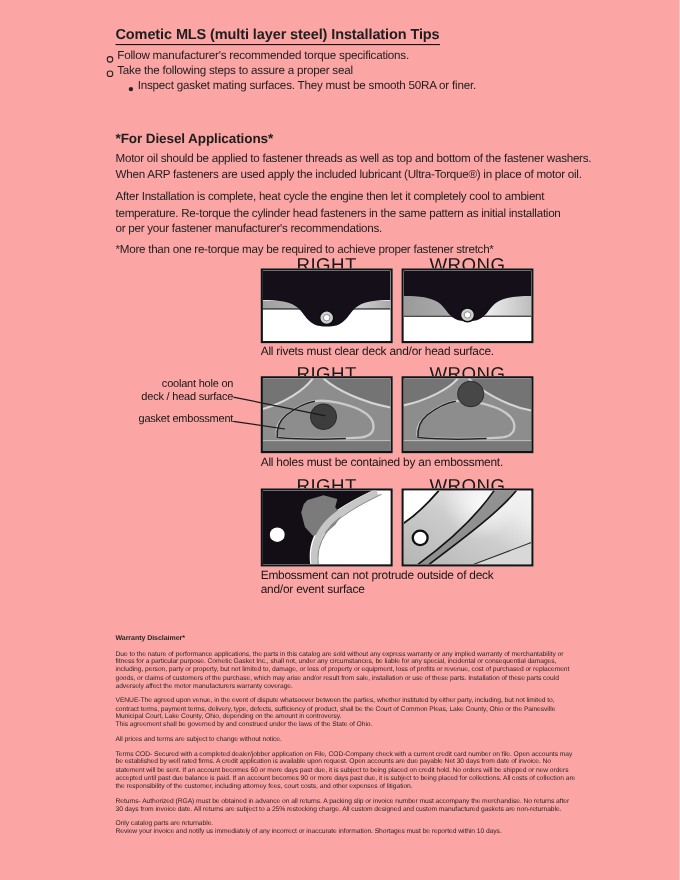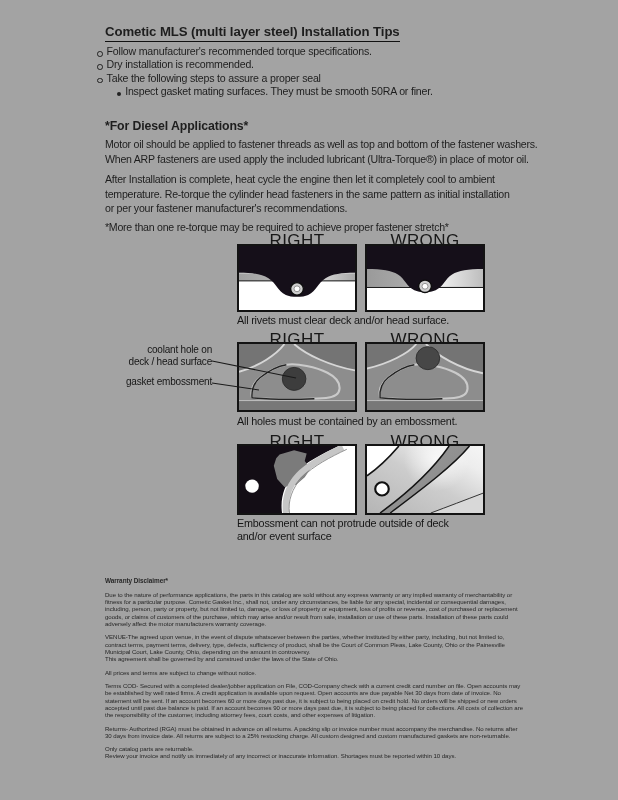--- a/index.html
+++ b/index.html
@@ -1,16 +1,16 @@
 <!DOCTYPE html>
 <html><head>
 <meta charset="utf-8">
 <style>
   html,body{margin:0;padding:0;background:#ffffff;}
-  .page{position:relative;width:618px;height:800px;background:#a3a3a3;overflow:hidden;
+  .page{position:relative;width:618px;height:800px;background:#fca5a5;overflow:hidden;
         font-family:"Liberation Sans", sans-serif;color:#1e1e1e;}
   .abs{position:absolute;}
   .pre{white-space:pre-line;}
   .title{font-size:13.2px;font-weight:bold;letter-spacing:-0.1px;
          border-bottom:1.6px solid #111;padding-bottom:2px;}
   .bullets{font-size:10.6px;letter-spacing:-0.2px;line-height:13.4px;}
   .b-row{display:flex;align-items:center;}
   .o-bullet{width:3.6px;height:3.6px;border:1px solid #222;border-radius:50%;
             flex:0 0 auto;margin:4.2px 4px 0 0;}
   .f-bullet{width:4.2px;height:4.2px;background:#222;border-radius:50%;
@@ -37,24 +37,20 @@
     <span class="title">Cometic MLS (multi layer steel) Installation Tips</span>
   </div>
 
   <div class="abs bullets" style="left:97px;top:45px;width:470px;">
     <div class="b-row">
       <span class="o-bullet"></span>
       <span>Follow manufacturer's recommended torque specifications.</span>
     </div>
     <div class="b-row">
       <span class="o-bullet"></span>
-      <span>Dry installation is recommended.</span>
-    </div>
-    <div class="b-row">
-      <span class="o-bullet"></span>
       <span>Take the following steps to assure a proper seal</span>
     </div>
     <div class="b-row sub">
       <span class="f-bullet"></span>
       <span>Inspect gasket mating surfaces.  They must be smooth 50RA or finer.</span>
     </div>
   </div>
 
   <div class="abs h2" style="left:105px;top:119px;">*For Diesel Applications*</div>
   <div class="abs body-p pre" style="left:105px;top:137px;">Motor oil should be applied to fastener threads as well as top and bottom of the fastener washers.

